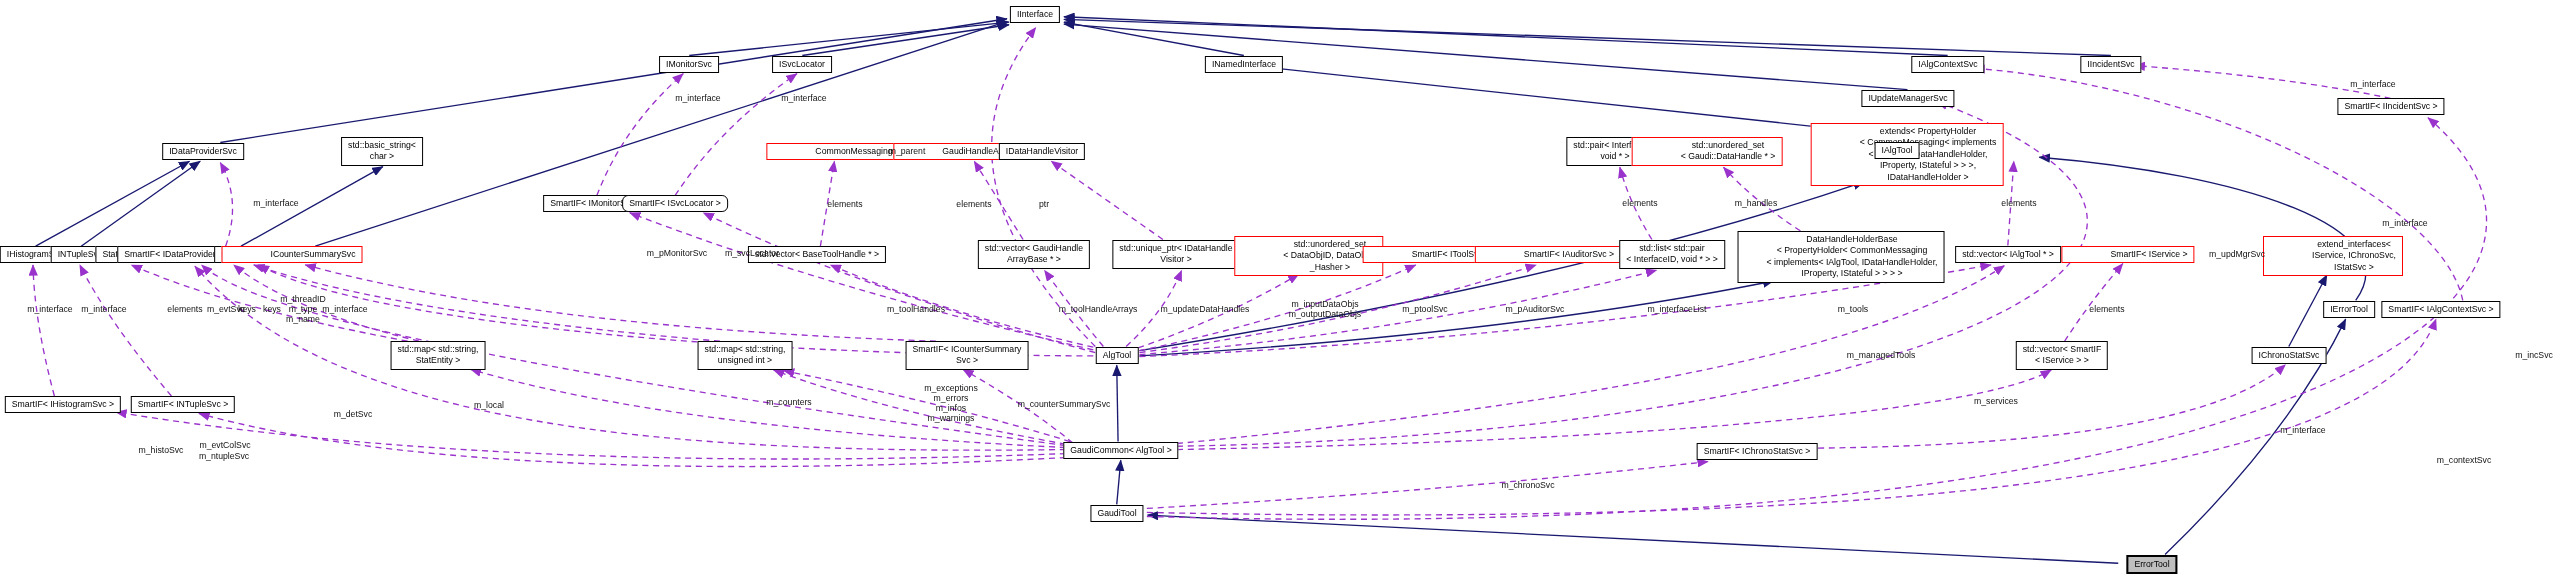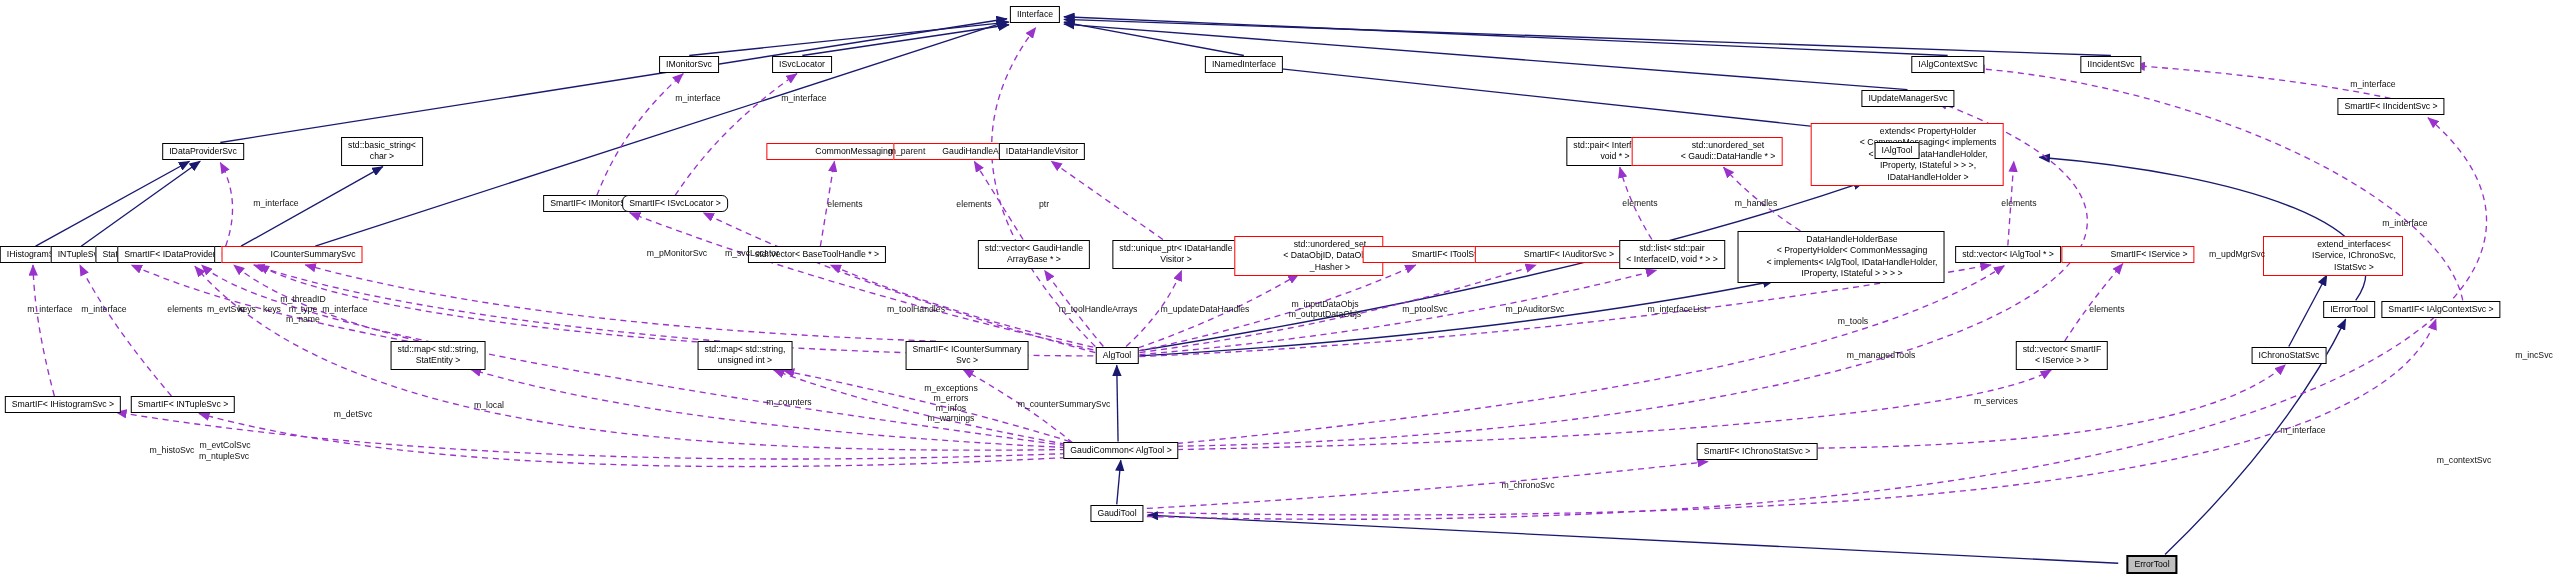--- a/index.html
+++ b/index.html
@@ -196,28 +196,28 @@
     <span class="edge-label" style="left: 303px; top: 319px;">m_name</span>
     <span class="edge-label" style="left: 345px; top: 309px;">m_interface</span>
     <span class="edge-label" style="left: 916px; top: 309px;">m_toolHandles</span>
     <span class="edge-label" style="left: 1098px; top: 309px;">m_toolHandleArrays</span>
     <span class="edge-label" style="left: 1205px; top: 309px;">m_updateDataHandles</span>
     <span class="edge-label" style="left: 1325px; top: 304px;">m_inputDataObjs</span>
     <span class="edge-label" style="left: 1325px; top: 314px;">m_outputDataObjs</span>
     <span class="edge-label" style="left: 1425px; top: 309px;">m_ptoolSvc</span>
     <span class="edge-label" style="left: 1535px; top: 309px;">m_pAuditorSvc</span>
     <span class="edge-label" style="left: 1657px; top: 309px; padding-left: 40px;">m_interfaceList</span>
-    <span class="edge-label" style="left: 1853px; top: 309px; margin-top: 12px;">m_tools</span>
+    <span class="edge-label" style="left: 1853px; top: 309px;">m_tools</span>
     <span class="edge-label" style="left: 2107px; top: 309px;">elements</span>
     <span class="edge-label" style="left: 2534px; top: 355px;">m_incSvc</span>
     <span class="edge-label" style="left: 1881px; top: 355px;">m_managedTools</span>
     <span class="edge-label" style="left: 353px; top: 414px;">m_detSvc</span>
     <span class="edge-label" style="left: 489px; top: 405px;">m_local</span>
     <span class="edge-label" style="left: 789px; top: 402px;">m_counters</span>
-    <span class="edge-label" style="left: 172px; top: 450px; text-align: right;">m_histoSvc</span>
+    <span class="edge-label" style="left: 161px; top: 450px; text-align: right;">m_histoSvc</span>
     <span class="edge-label" style="left: 225px; top: 445px;">m_evtColSvc</span>
     <span class="edge-label" style="left: 224px; top: 456px;">m_ntupleSvc</span>
     <span class="edge-label" style="left: 951px; top: 388px;">m_exceptions</span>
     <span class="edge-label" style="left: 951px; top: 398px;">m_errors</span>
     <span class="edge-label" style="left: 951px; top: 408px;">m_infos</span>
     <span class="edge-label" style="left: 951px; top: 418px;">m_warnings</span>
     <span class="edge-label" style="left: 1064px; top: 404px;">m_counterSummarySvc</span>
     <span class="edge-label" style="left: 1996px; top: 401px;">m_services</span>
     <span class="edge-label" style="left: 1528px; top: 485px;">m_chronoSvc</span>
     <span class="edge-label" style="left: 2303px; top: 430px;">m_interface</span>

